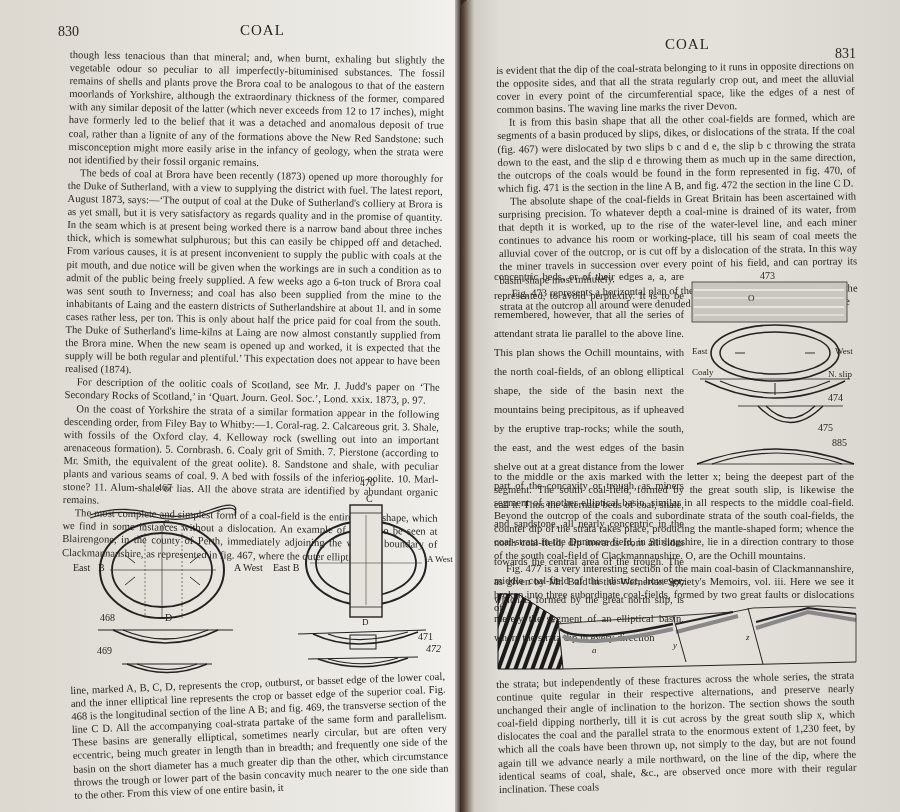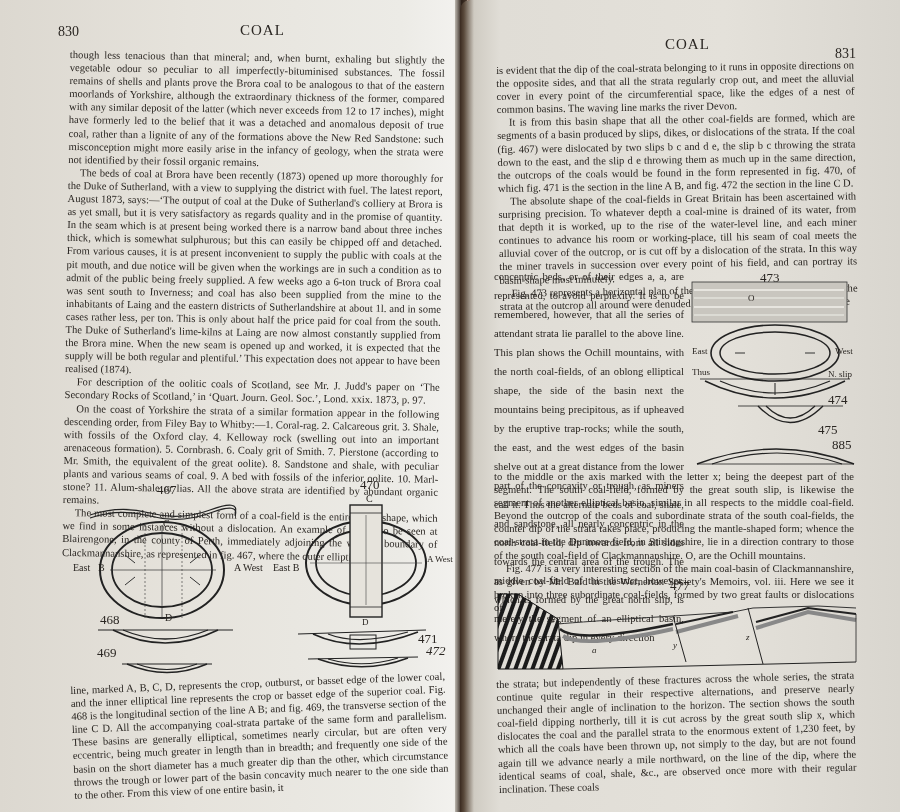--- a/index.html
+++ b/index.html
@@ -34,21 +34,21 @@
   .running-head {
     position: absolute; font-size: 15px; letter-spacing: 1px; text-align: right;
   }
   .page-num { position: absolute; font-size: 14px; }
   .text {
     position: absolute; font-size: 10.6px; line-height: 13.1px;
     text-align: justify;
   }
   .text p { margin: 0; text-indent: 12px; }
   .text p.noindent { text-indent: 0; }
-  .fig-label { position: absolute; font-size: 13px; }
+  .fig-label { position: absolute; font-size: 10px; }
   svg { position: absolute; overflow: visible; }
   .wrap-text { position: absolute; font-size: 10.6px; line-height: 19px; text-align: justify; }
   .wrap-text p { margin: 0; text-indent: 12px; }
   .wrap-text p.noindent { text-indent: 0; }
 </style>
 </head>
 <body>
 
 <div class="book">
 
@@ -164,21 +164,21 @@
       <ellipse cx="70" cy="28" rx="55" ry="21" stroke="#222" stroke-width="1.5" fill="none"></ellipse>
       <line x1="-5" y1="54" x2="145" y2="54" stroke="#222" stroke-width="0.8"></line>
       <path d="M0 56 Q70 90 140 56" stroke="#222" stroke-width="1.4" fill="none"></path>
       <path d="M15 56 Q70 80 125 56" stroke="#222" stroke-width="1.2" fill="none"></path>
       <line x1="70" y1="58" x2="70" y2="70" stroke="#222" stroke-width="1"></line>
       <line x1="30" y1="28" x2="40" y2="28" stroke="#333" stroke-width="1"></line>
       <line x1="110" y1="28" x2="100" y2="28" stroke="#333" stroke-width="1"></line>
     </svg>
     <div class="fig-label" style="left:232px; top:346px; font-size:9px;">East</div>
     <div class="fig-label" style="left:375px; top:346px; font-size:9px;">West</div>
-    <div class="fig-label" style="left:232px; top:367px; font-size:9px;">Thus</div>
+    <div class="fig-label" style="left:232px; top:367px; font-size:9px;">Coaly</div>
     <div class="fig-label" style="left:368px; top:369px; font-size:9px;">N. slip</div>
     <div class="fig-label" style="left:368px; top:392px;">474</div>
 
     <svg style="left:278px; top:404px;" width="105" height="28" viewBox="0 0 105 28">
       <line x1="0" y1="2" x2="105" y2="2" stroke="#222" stroke-width="0.8"></line>
       <path d="M20 2 Q52 35 85 2" stroke="#222" stroke-width="1.4" fill="none"></path>
       <path d="M28 2 Q52 26 77 2" stroke="#222" stroke-width="1.2" fill="none"></path>
     </svg>
     <div class="fig-label" style="left:358px; top:422px;">475</div>
 

